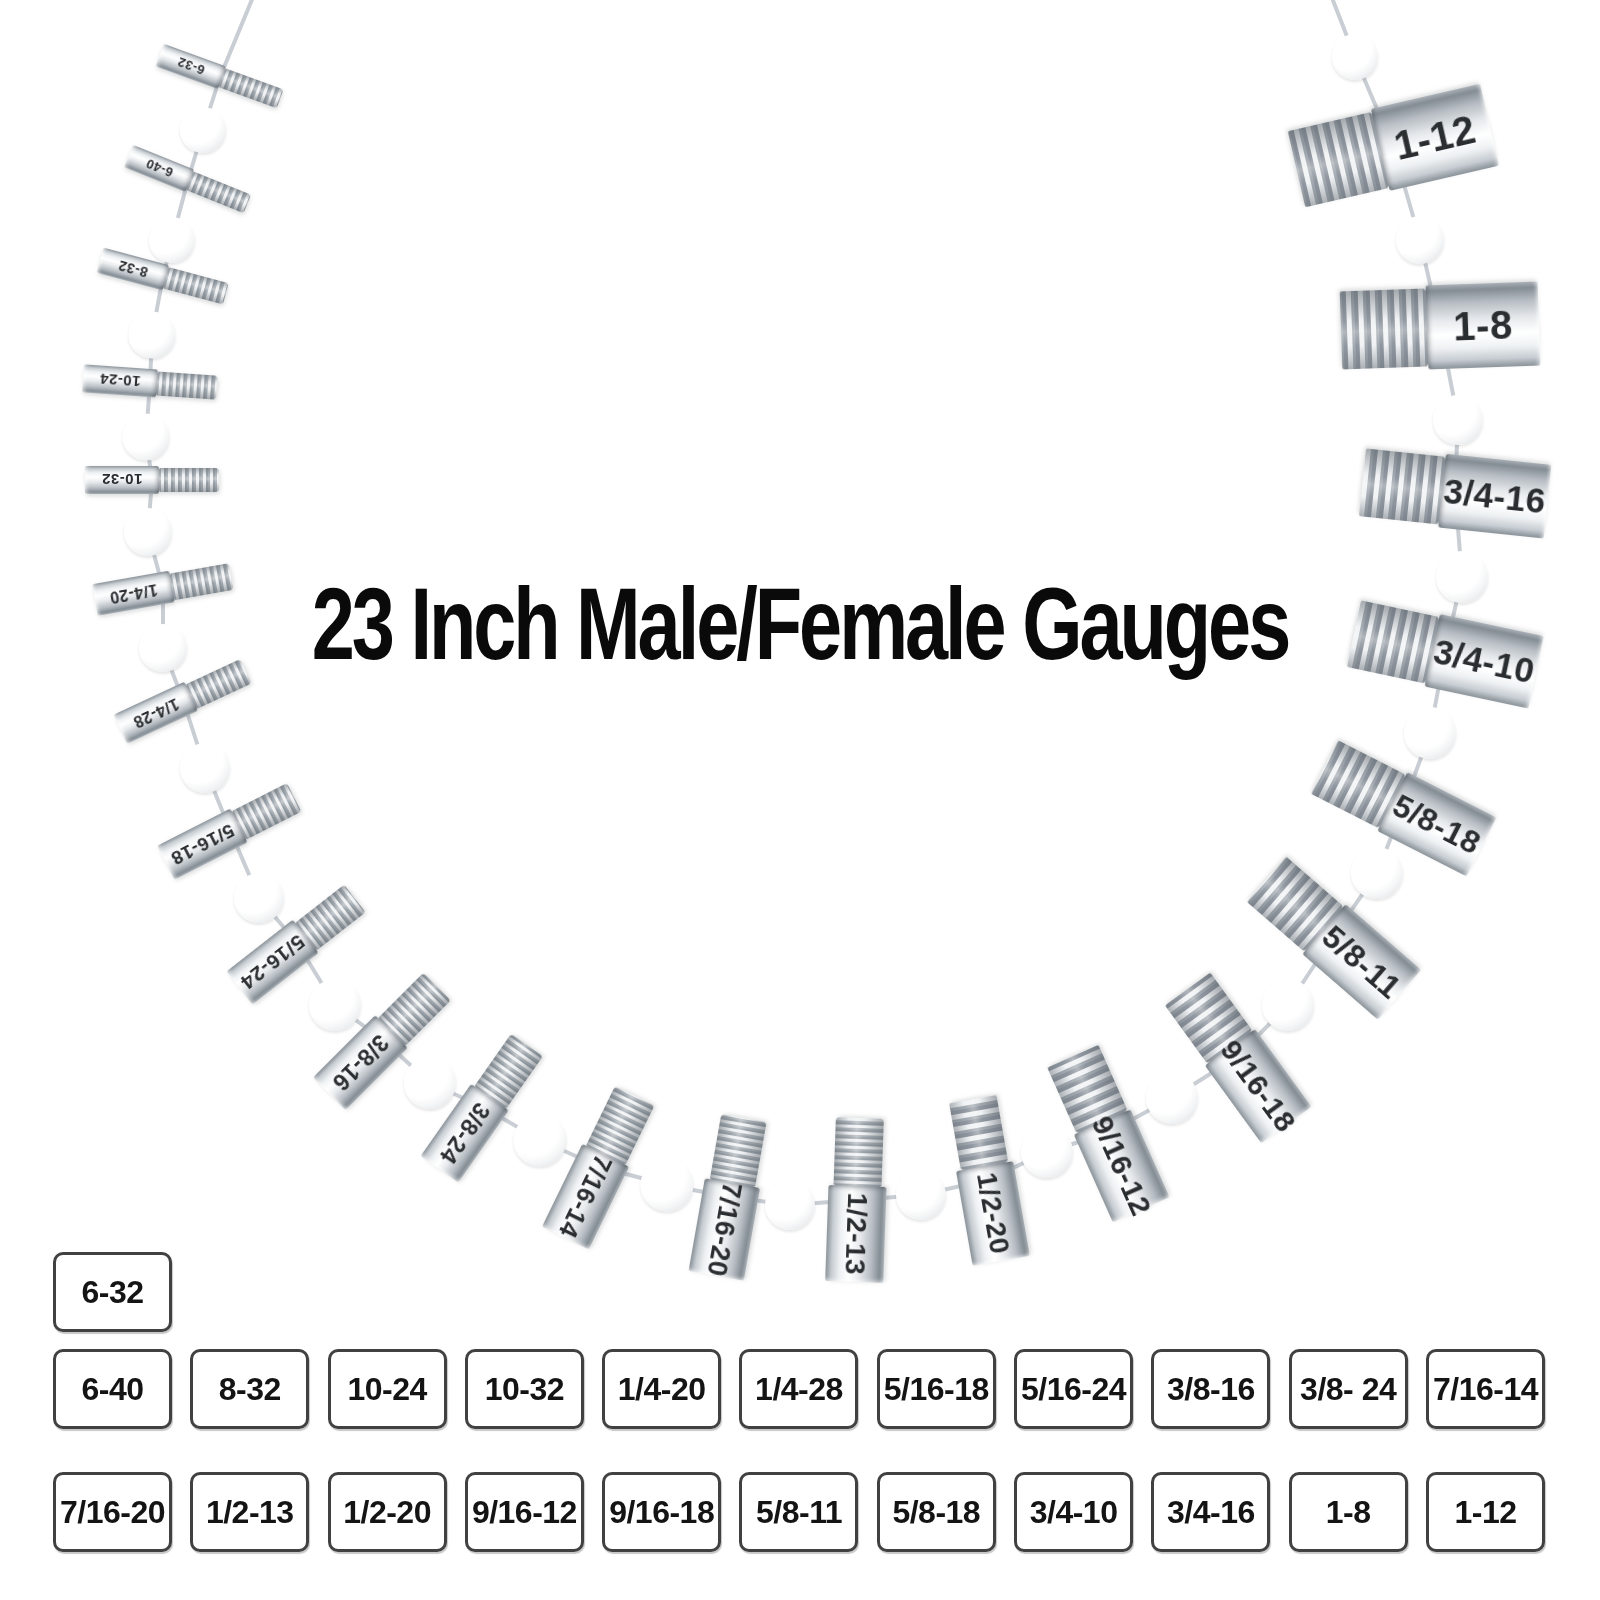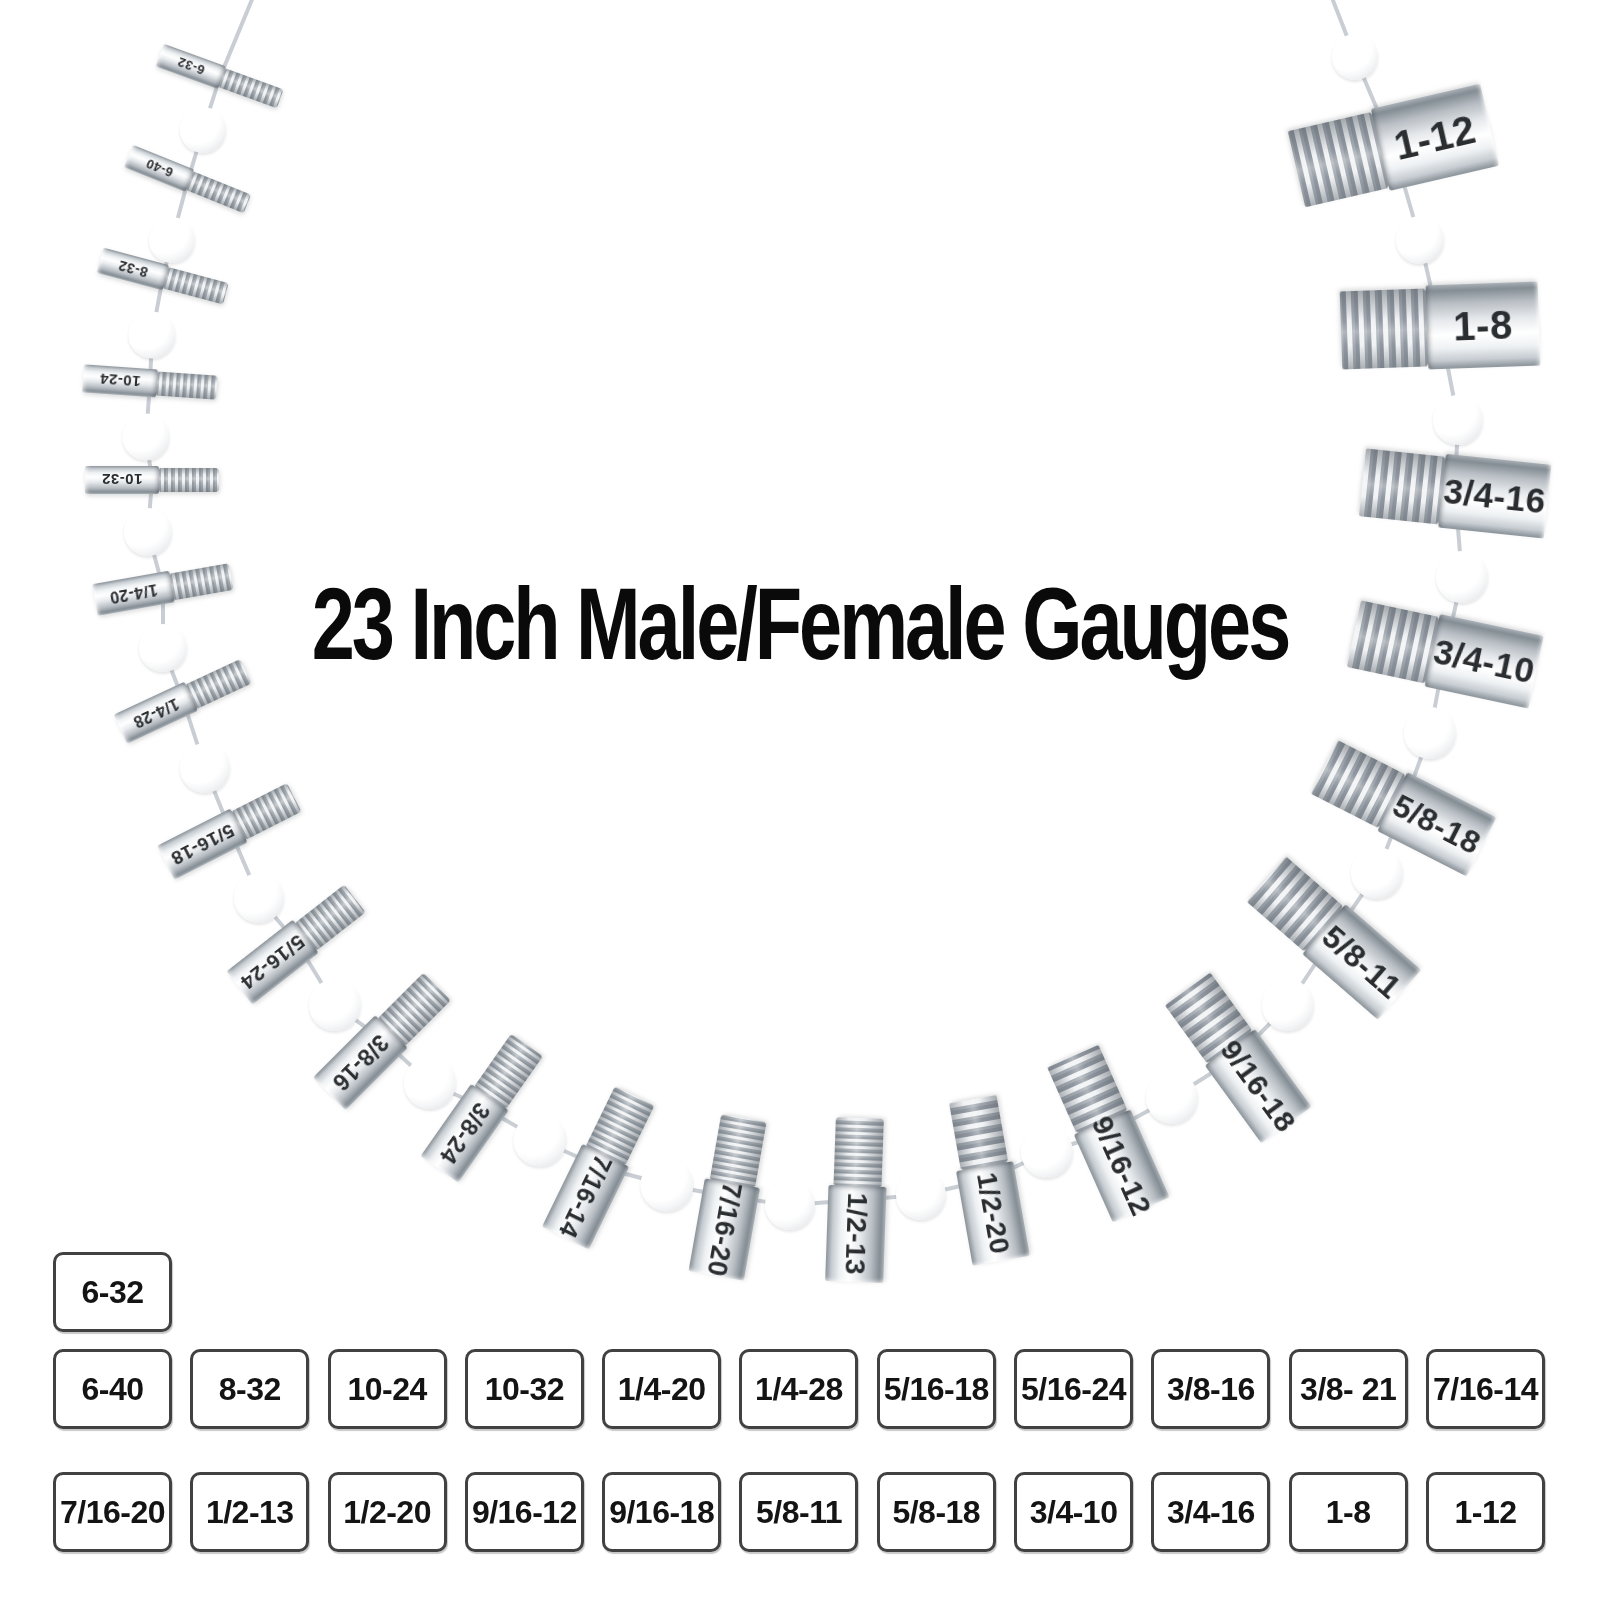--- a/index.html
+++ b/index.html
@@ -85,21 +85,21 @@
   <div class="grid-row" id="grid-row2" style="top:1349px">
       <div class="size-box">6-40</div>
       <div class="size-box">8-32</div>
       <div class="size-box">10-24</div>
       <div class="size-box">10-32</div>
       <div class="size-box">1/4-20</div>
       <div class="size-box">1/4-28</div>
       <div class="size-box">5/16-18</div>
       <div class="size-box">5/16-24</div>
       <div class="size-box">3/8-16</div>
-      <div class="size-box">3/8- 21</div>
+      <div class="size-box">3/8- 24</div>
       <div class="size-box">7/16-14</div>
     </div>
   <div class="grid-row" id="grid-row3" style="top:1472px">
       <div class="size-box">7/16-20</div>
       <div class="size-box">1/2-13</div>
       <div class="size-box">1/2-20</div>
       <div class="size-box">9/16-12</div>
       <div class="size-box">9/16-18</div>
       <div class="size-box">5/8-11</div>
       <div class="size-box">5/8-18</div>

